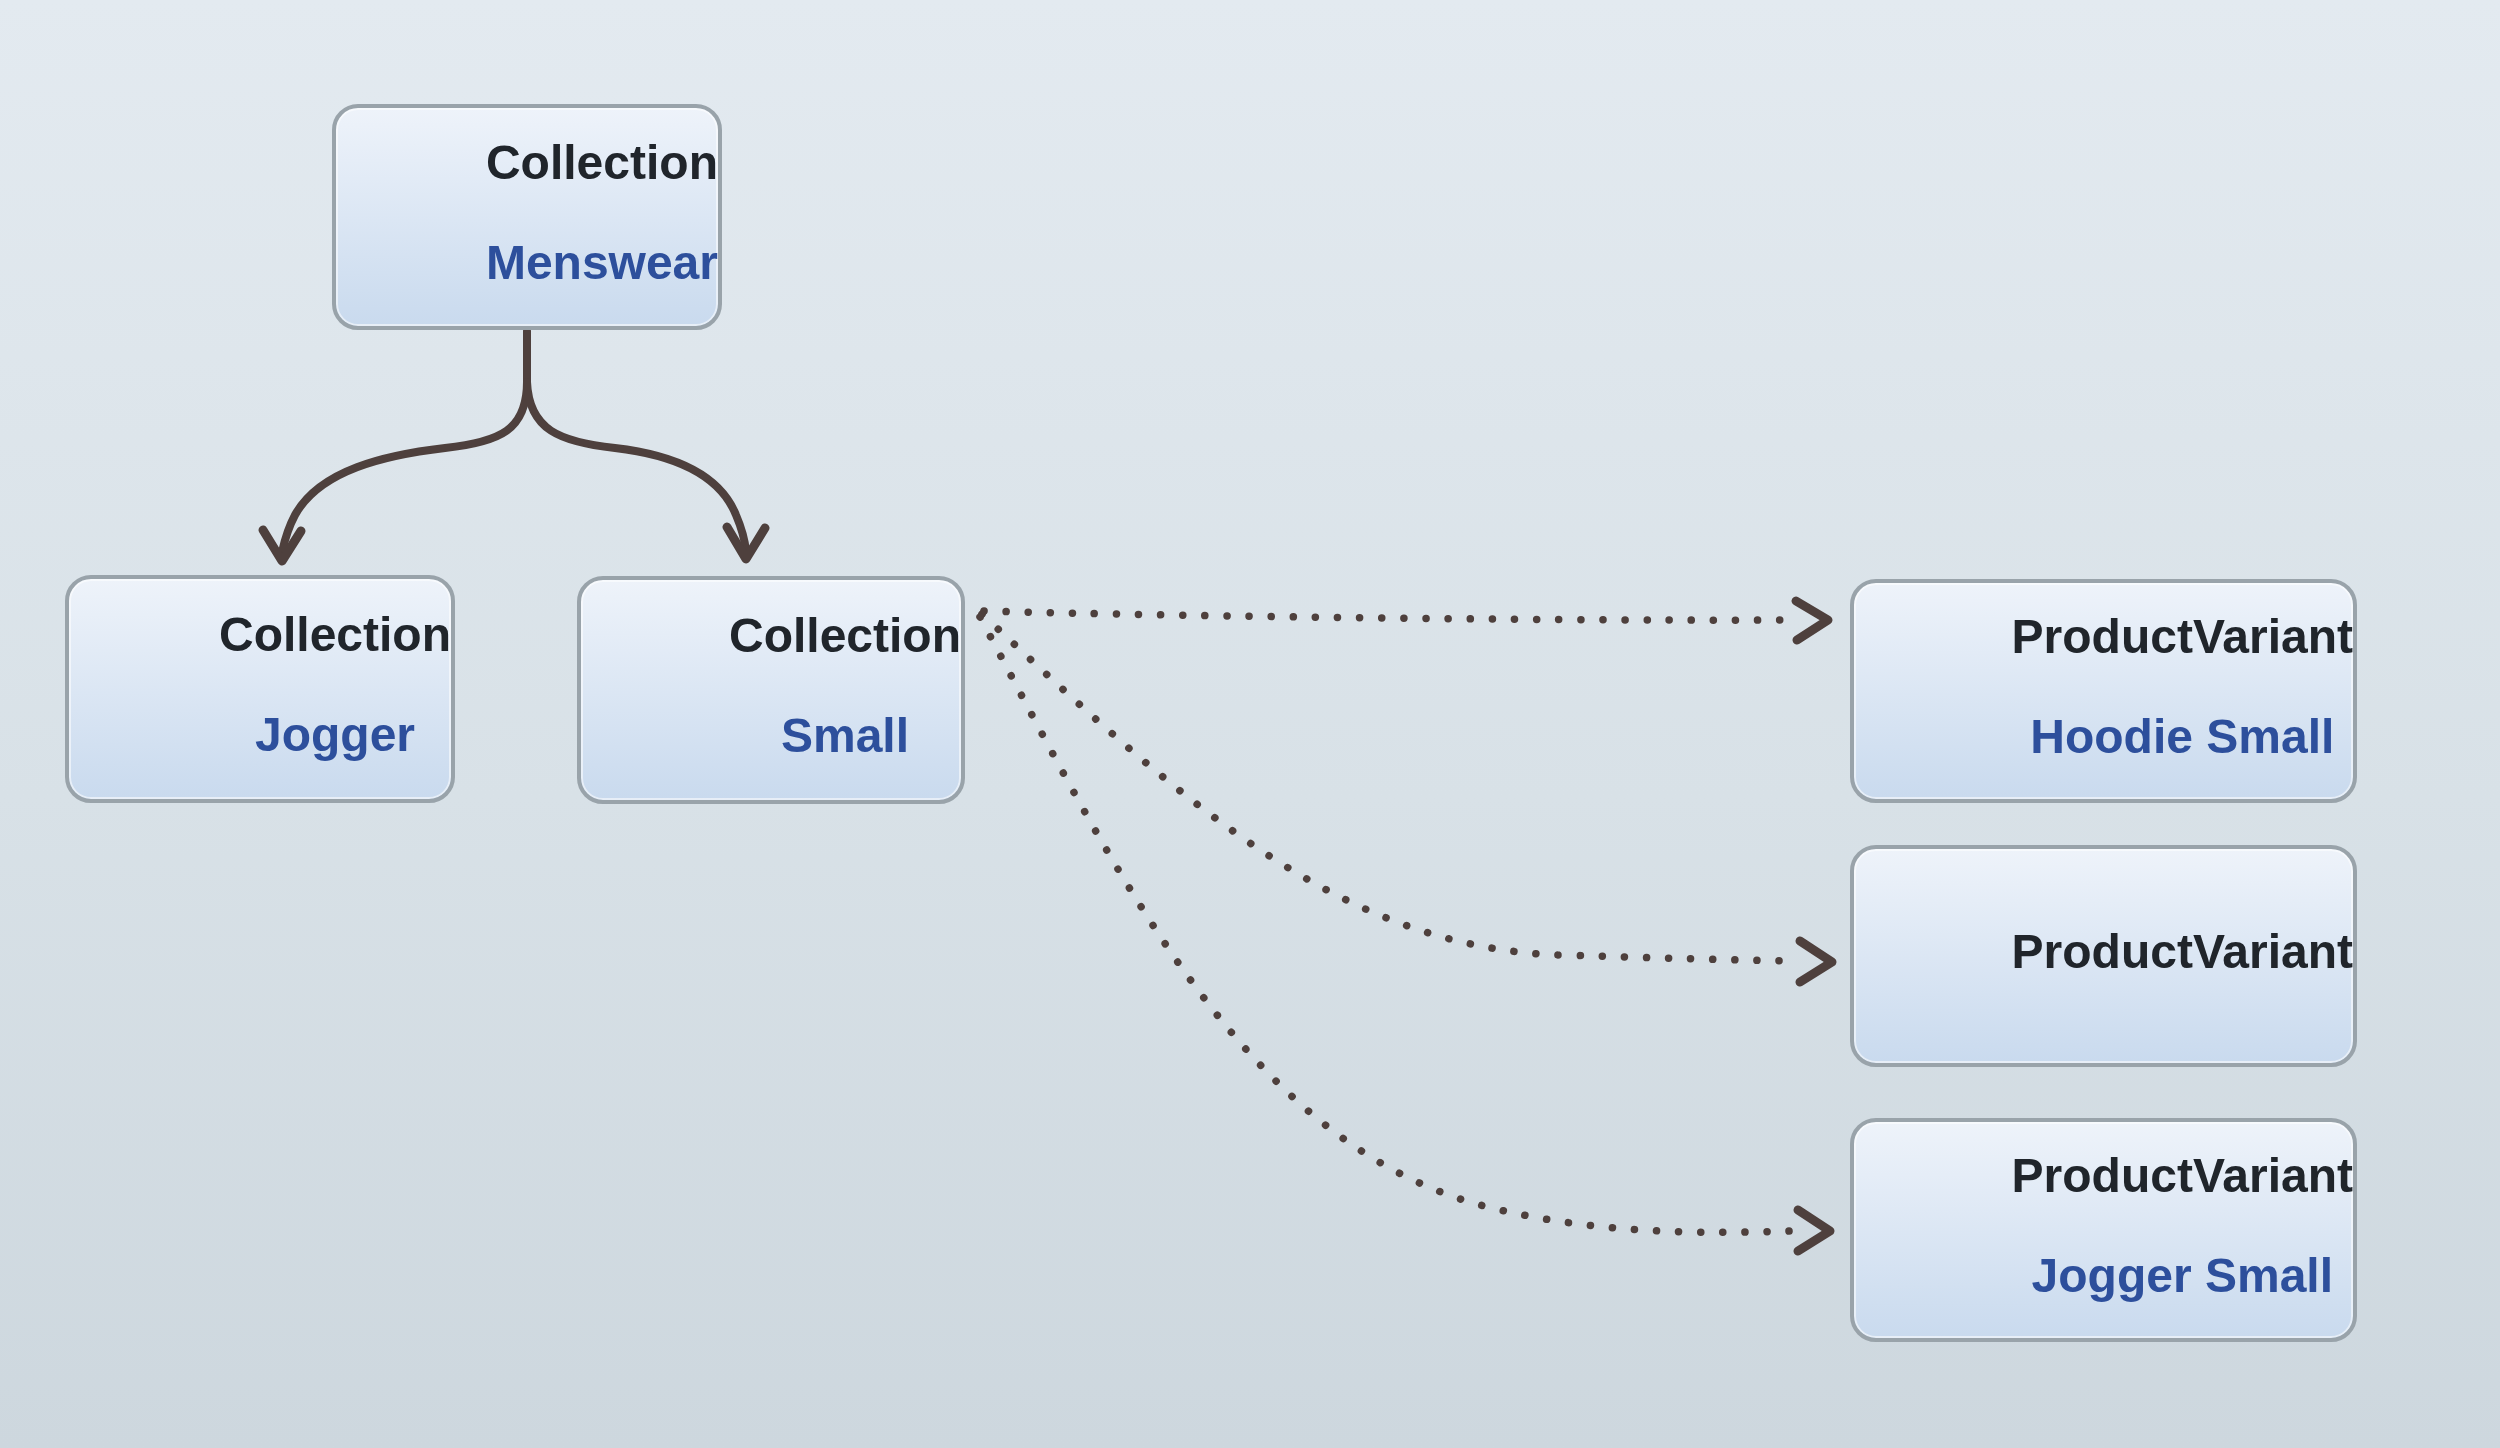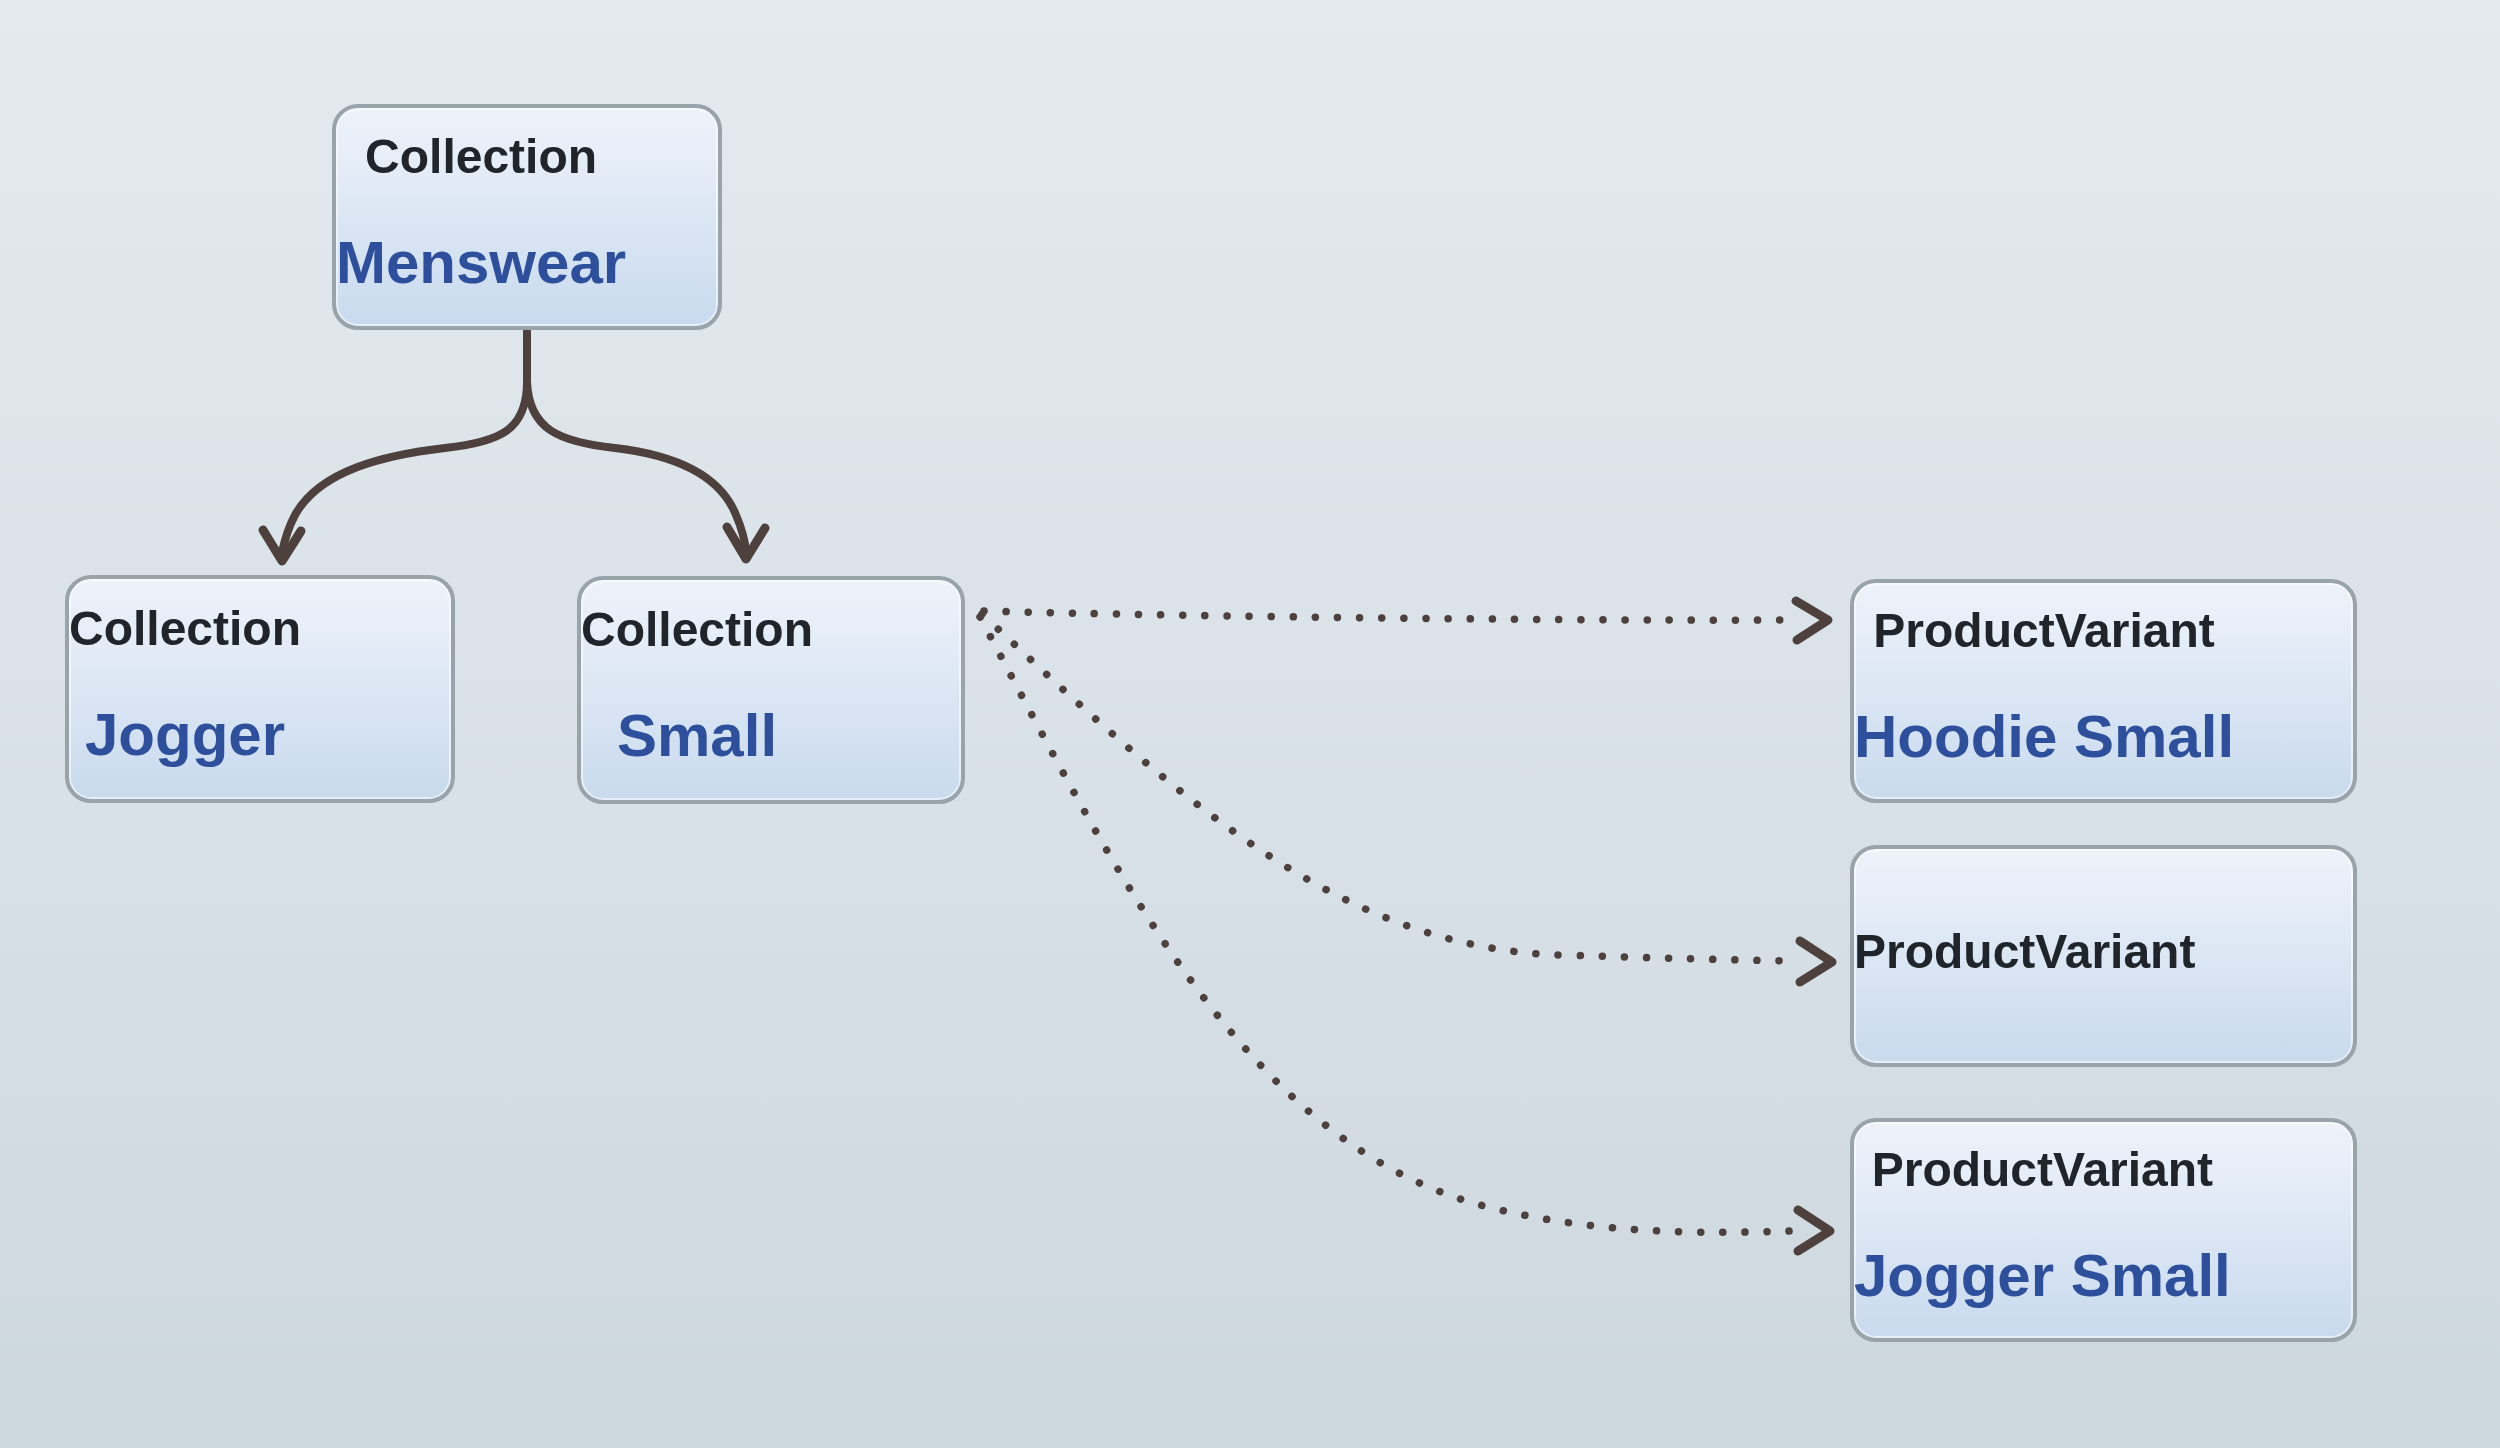--- a/index.html
+++ b/index.html
@@ -42,41 +42,41 @@
   }
   .node{
     position:absolute;
     box-sizing:border-box;
     border:4px solid var(--node-border,#99a3aa);
     border-radius:26px;
     background:linear-gradient(180deg, var(--node-fill-top,#eef3fa) 0%, var(--node-fill-bottom,#c9daee) 100%);
     box-shadow:inset 0 0 0 2px rgba(255,255,255,0.55);
     display:flex;
     flex-direction:column;
-    align-items:flex-start;
+    align-items:flex-end;
     justify-content:center;
     gap:52px;
     text-align:center;
   }
   .node-inner{
     display:flex;
     flex-direction:column;
     align-items:center;
     gap:52px;
     transform:translateY(-4px);
   }
   .node-type{
     font-size:48px;
     font-weight:700;
     line-height:1;
     color:var(--type-text,#20252b);
     white-space:nowrap;
   }
   .node-name{
-    font-size:60px;
+    font-size:48px;
     font-weight:700;
     line-height:1;
     color:var(--name-text,#2d4f9c);
     white-space:nowrap;
   }
   
   #node-menswear{left:332px; top:104px;  width:390px; height:226px;}
   #node-formal  {left:65px;  top:575px;  width:390px; height:228px;}
   #node-casual  {left:577px; top:576px;  width:388px; height:228px;}
   #node-hoodie  {left:1850px;top:579px;  width:507px; height:224px;}

